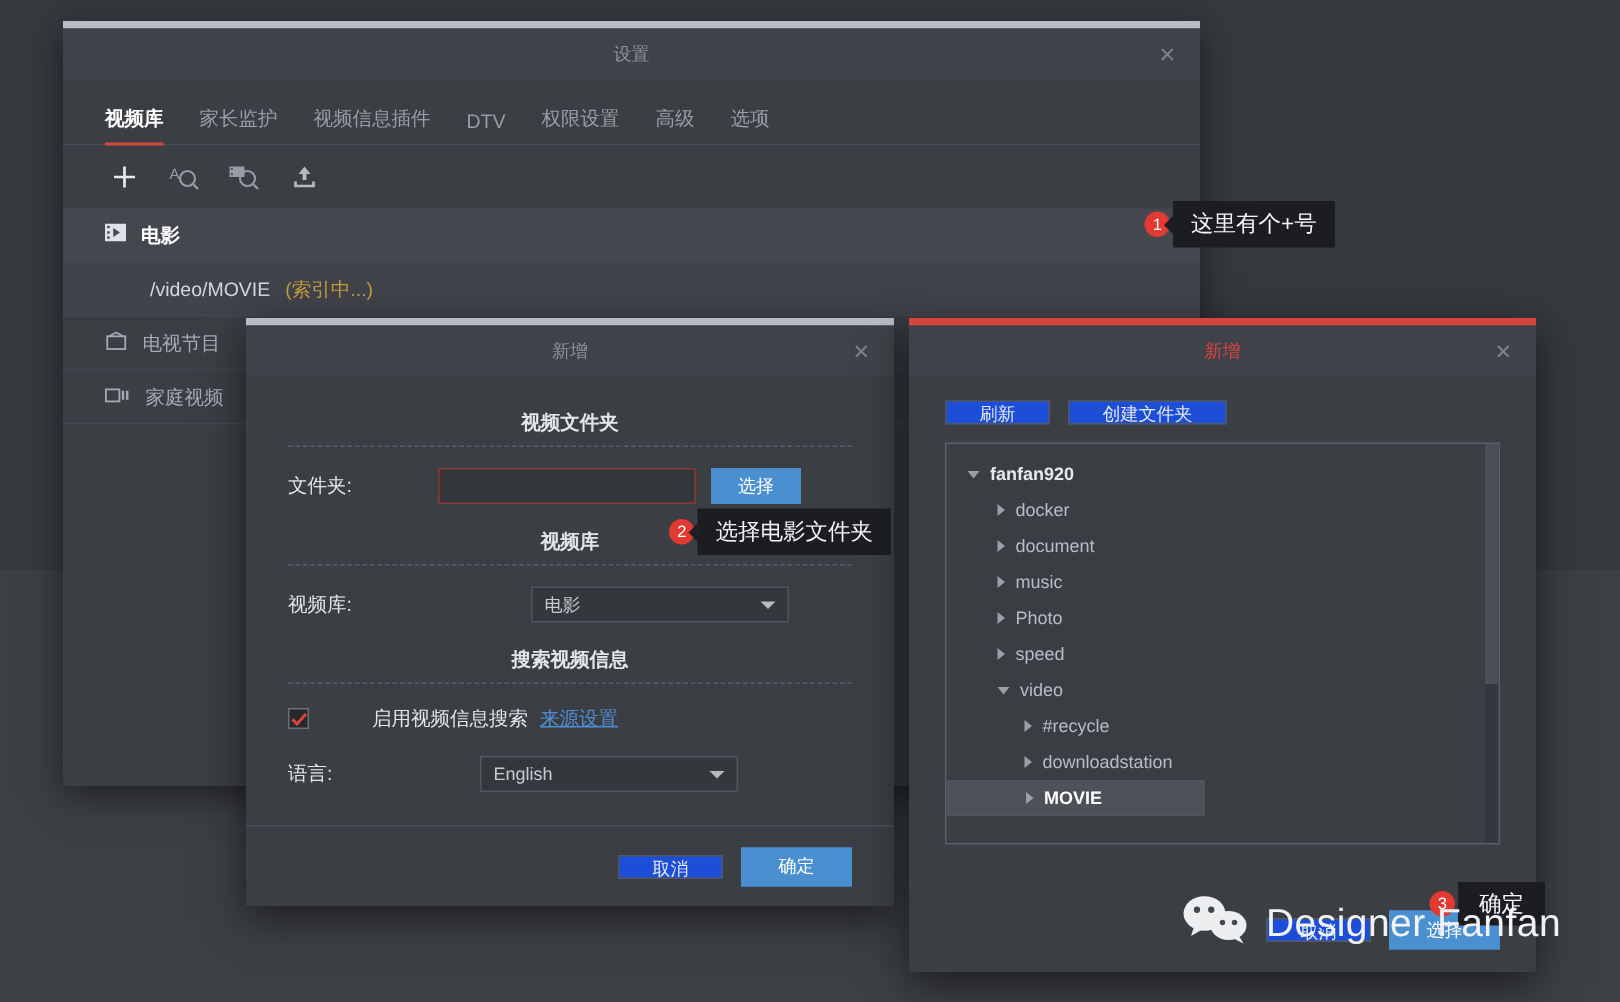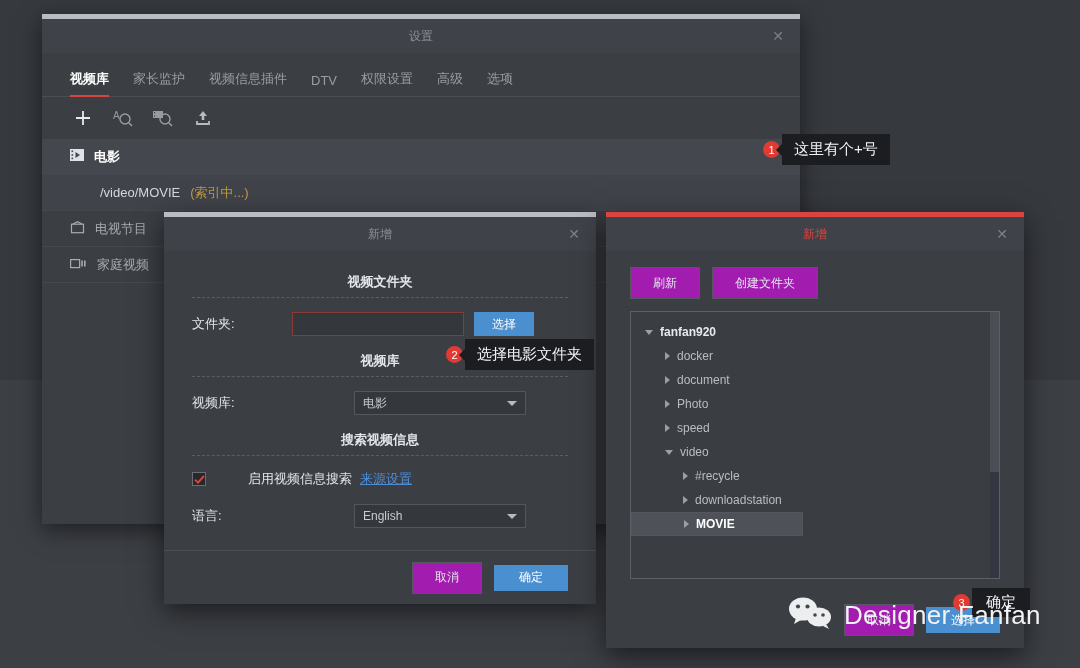--- a/index.html
+++ b/index.html
@@ -103,22 +103,22 @@
   }
   .chk svg { display:block; }
   .chk-label { color:#e2e5e9; font-size:13px;margin-left:34px; }
   .link { color:#4f8ed6; font-size:13px; text-decoration:underline; cursor:pointer; }
   .dlg-foot {
     position:absolute; left:0; right:0; bottom:0; height:54px;
     border-top:1px solid #4b4e54; display:flex; align-items:center;
     justify-content:flex-end; gap:12px; padding-right:28px;
   }
   .btn-dark {
-    background:#a21caf; color:#e4e7eb; font-size:12px; border:1px solid #55585e;
-    height:32px; padding:0 22px; cursor:pointer;
+    background:#1d4ed8; color:#e4e7eb; font-size:12px; border:1px solid #55585e;
+    height:16px; padding:0 22px; cursor:pointer;
     font-family:Liberation Serif, serif;
   }
   .btn-primary {
     background:#4a8fd0; color:#ffffff; font-size:12px; border:1px solid #4a8fd0;
     height:26px; padding:0 24px; cursor:pointer;
     font-family:"Liberation Sans", sans-serif;
   }
 
   
   .dlg-right {
@@ -307,21 +307,21 @@
           <svg width="11" height="9" viewBox="0 0 11 9">
               <path d="M1 4.6 L4 7.6 L10 1" stroke="#d9443f" stroke-width="2" fill="none"></path>
             </svg>
         </span>
         <span class="chk-label">启用视频信息搜索</span>
         <span class="link">来源设置</span>
       </div>
 
       <div class="frow">
         <div class="flabel">语言:</div>
-        <div class="sel" style="margin-left:62px;">
+        <div class="sel" style="margin-left:28px;">
           <span>English</span>
           <span class="caret"></span>
         </div>
       </div>
     </div>
 
     <div class="dlg-foot">
       <button class="btn-dark">取消</button>
       <button class="btn-primary">确定</button>
     </div>
@@ -345,20 +345,24 @@
           <span class="arrow-d"></span>
           <span>fanfan920</span>
         </div>
         <div class="tnode" style="padding-left:34px;">
           <span class="arrow-r"></span>
           <span>docker</span>
         </div>
         <div class="tnode" style="padding-left:34px;">
           <span class="arrow-r"></span>
           <span>document</span>
+        </div>
+        <div class="tnode" style="padding-left:34px;">
+          <span class="arrow-r"></span>
+          <span>music</span>
         </div>
         <div class="tnode" style="padding-left:34px;align-items:center;">
           <span class="arrow-r"></span>
           <span>Photo</span>
         </div>
         <div class="tnode" style="padding-left:34px;">
           <span class="arrow-r"></span>
           <span>speed</span>
         </div>
         <div class="tnode" style="padding-left:34px;">

